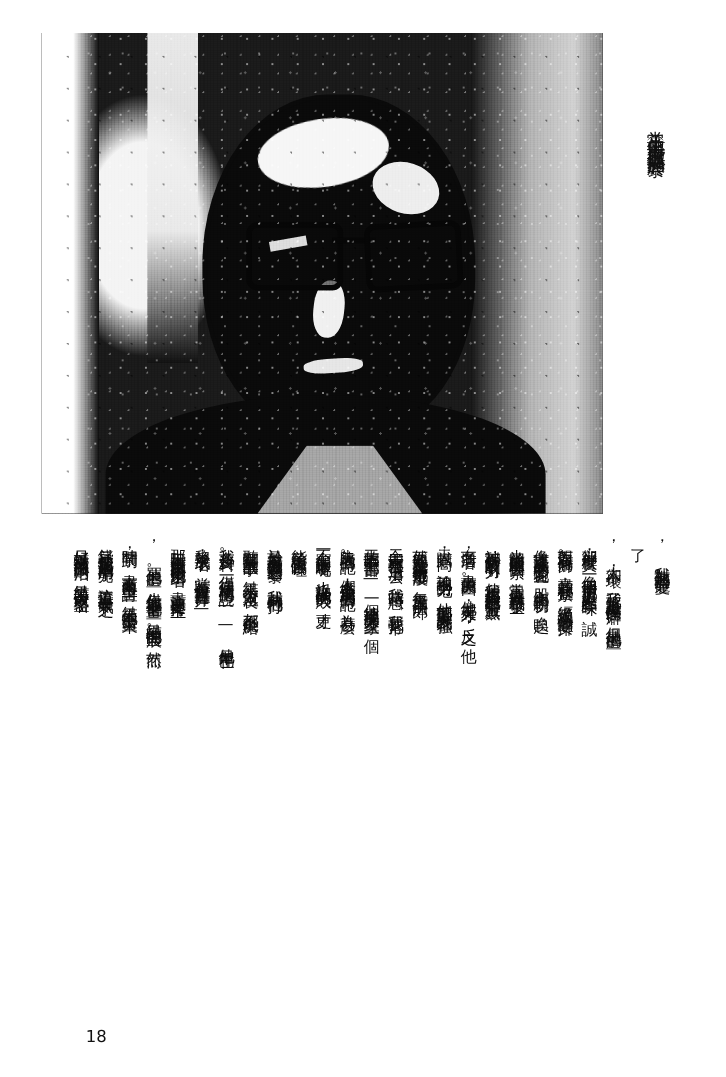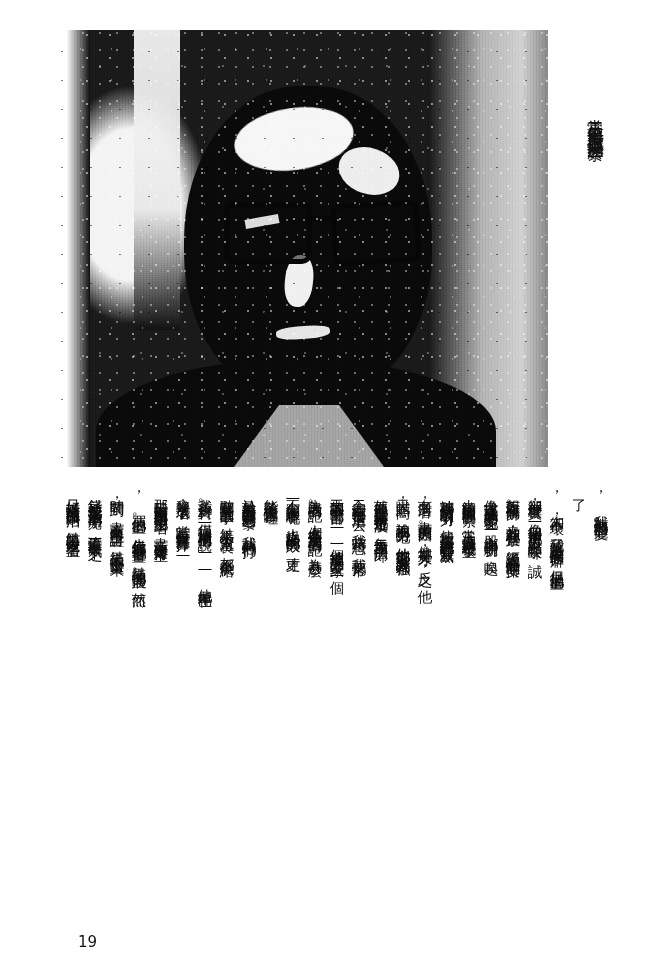--- a/index.html
+++ b/index.html
@@ -281,14 +281,14 @@
     <div class="col">聽有關常玉的故事。結果十分令人沮喪，都不能供給</div>
     <div class="col">我多少資料。僅得一個粗梗的傳說：——他早年在巴</div>
     <div class="col">黎幾乎成名了，當時有位畫商打算捧——</div>
     <div class="col">那時日本畫家藤田嗣治也未出名，畫商決定要捧常玉</div>
     <div class="col">，買他的畫。先付他錢要他畫畫，結果他開盡展。然而</div>
     <div class="col">時間到了，畫商來向常玉討畫，結果他交不出畫來，</div>
     <div class="col">錢早被他花天酒地的用光了。這位畫商在一氣之下，</div>
     <div class="col">只好轉過來捧藤田嗣治，結果藤田大享盛名。</div>
   </div>
 
-  <div class="page-number">19</div>
+  <div class="page-number">18</div>
 </div>
 
 </body></html>

